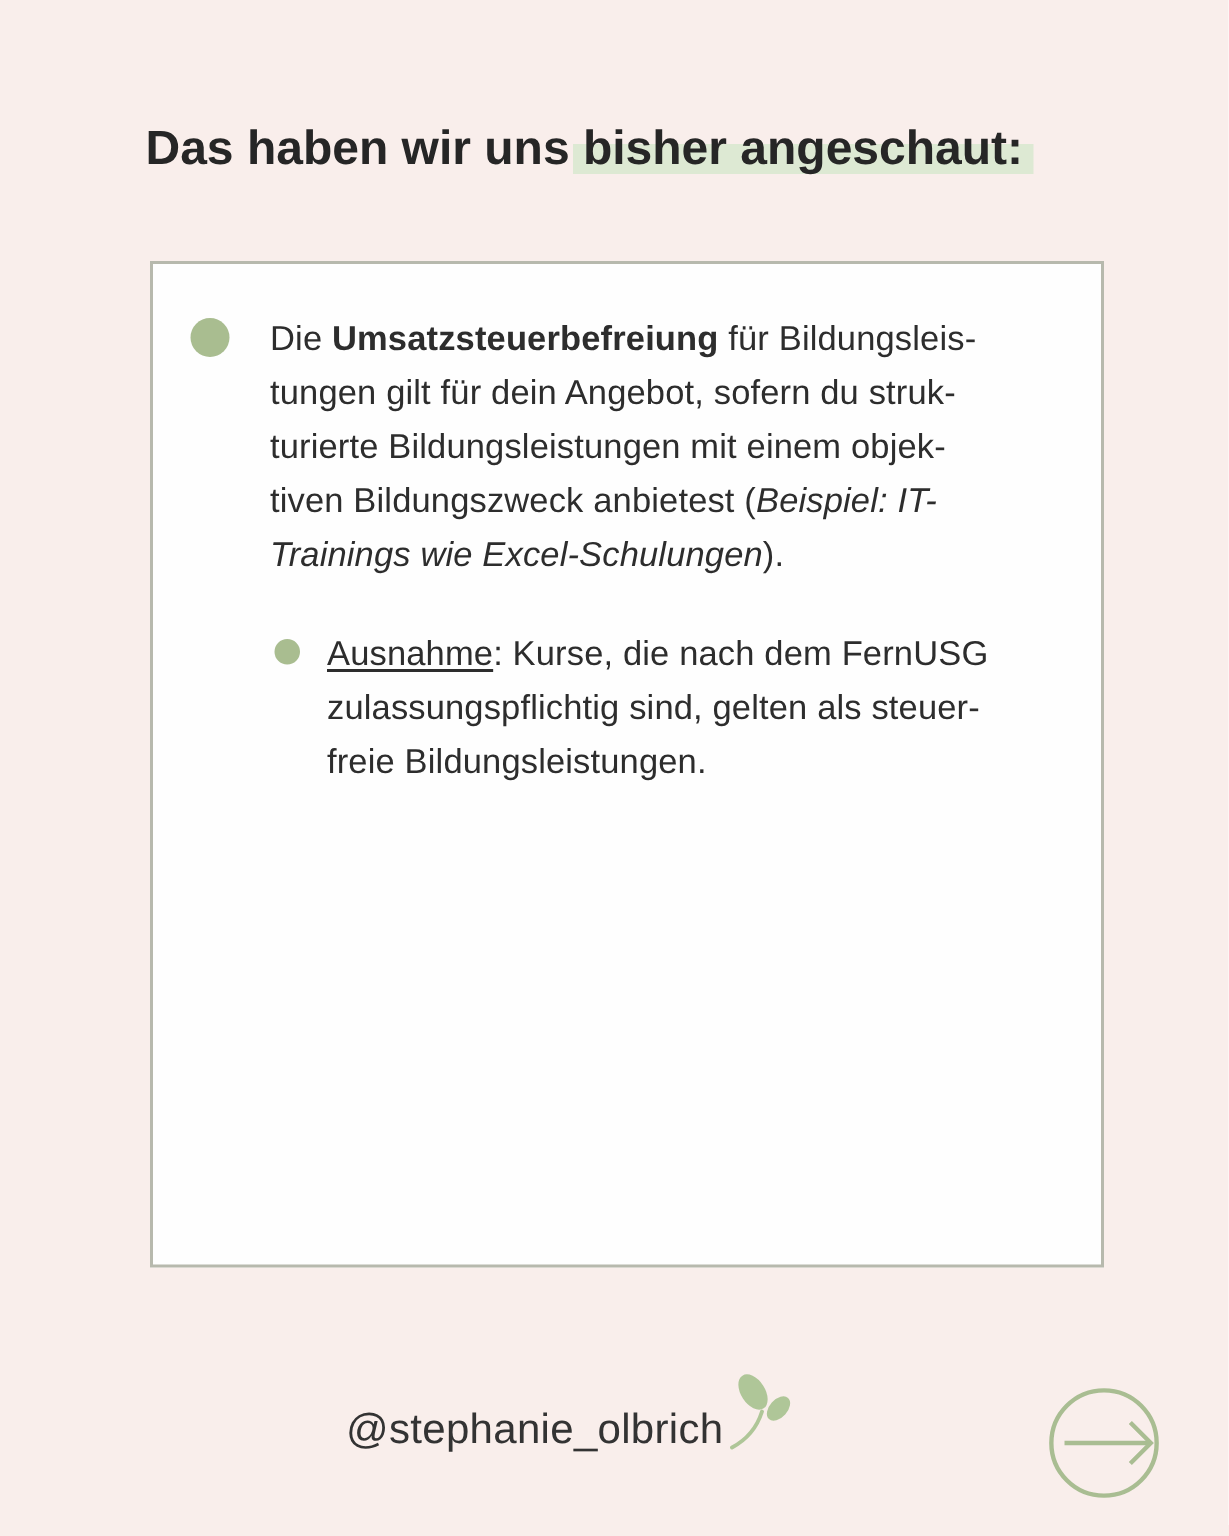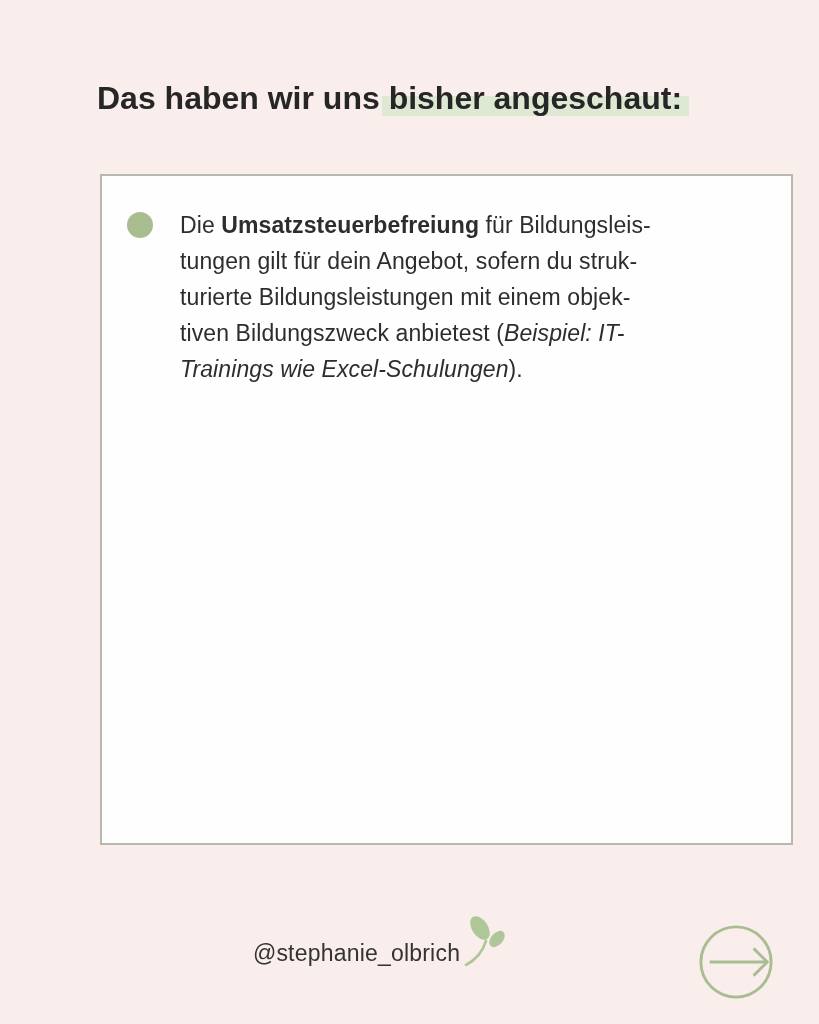--- a/index.html
+++ b/index.html
@@ -29,21 +29,21 @@
     background: linear-gradient(to bottom, transparent 45%, #dde9d3 45%);
     padding: 0 7px;
     margin: 0 -7px;
   }
 
   
   .content-card {
     position: absolute;
     left: 100px;
     top: 174px;
-    width: 693px;
+    width: 636px;
     height: 671px;
     background: #fefefe;
     border: 2px solid #b7b9ad;
     padding: 31px 18px 0 25px;
   }
 
   .bullet-item { display: flex; }
   .bullet-item.first { margin-bottom: 30px; }
   .bullet-dot {
     flex: none;
@@ -79,21 +79,21 @@
     position: absolute;
     left: 0;
     top: 933px;
     width: 819px;
     display: flex;
     justify-content: center;
     align-items: flex-start;
     transform: translateX(-28px);
   }
   .footer-handle {
-    font-size: 23px;
+    font-size: 28px;
     line-height: 40px;
     color: #333;
     letter-spacing: 0.2px;
   }
   .seedling {
     width: 48px;
     height: 56px;
     margin-left: 2px;
     margin-top: -20px;
   }
@@ -124,20 +124,26 @@
 tungen gilt für dein Angebot, sofern du struk-
 turierte Bildungsleistungen mit einem objek-
 tiven Bildungszweck anbietest (</span><span class="seg-italic">Beispiel: IT-
 Trainings wie Excel-Schulungen</span><span>).</span></p>
   </div>
 
 
   <div class="sub-list">
 
 
+    <div class="sub-item">
+      <span class="sub-dot"></span>
+      <p class="bullet-text"><span class="seg-underline">Ausnahme</span><span>: Kurse, die nach dem FernUSG
+zulassungspflichtig sind, gelten als steuer-
+freie Bildungsleistungen.</span></p>
+    </div>
 
   </div>
 </div>
 
 <div class="footer-handle-wrap">
   <span class="footer-handle">@stephanie_olbrich</span>
   <svg class="seedling" viewBox="0 0 48 56" aria-hidden="true">
     <g fill="#afc698" stroke="none">
       <ellipse cx="18" cy="15" rx="8" ry="13" transform="rotate(-33 18 15)"></ellipse>
       <ellipse cx="35" cy="26" rx="6" ry="9.5" transform="rotate(42 35 26)"></ellipse>

